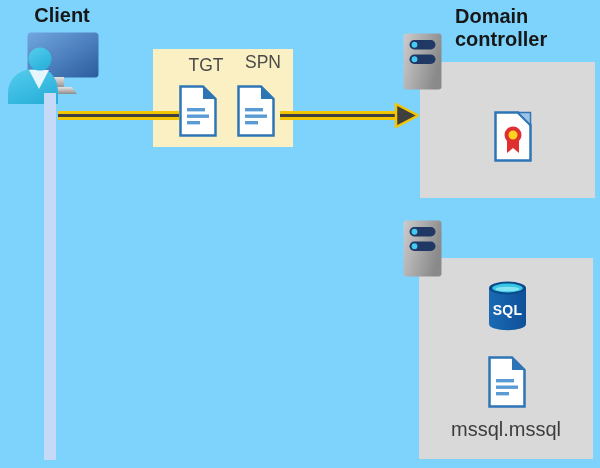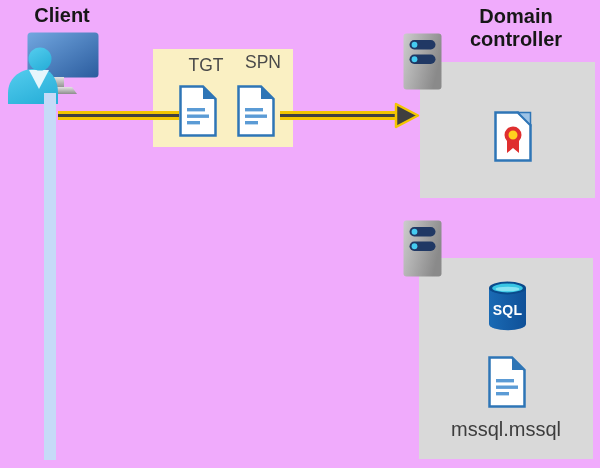--- a/index.html
+++ b/index.html
@@ -1,17 +1,17 @@
 <!DOCTYPE html>
 <html><head>
 <meta charset="utf-8">
 <style>
   html,body{margin:0;padding:0;background:#ffffff;}
   .stage{
-    position:relative;width:600px;height:468px;background:#f0abfc;overflow:hidden;
+    position:relative;width:600px;height:468px;background:#7dd3fc;overflow:hidden;
     font-family:"Liberation Sans", sans-serif;
   }
   .abs{position:absolute;}
   .heading{font-size:20px;font-weight:700;color:#171717;line-height:23px;}
   .sublabel{font-size:17.5px;font-weight:400;color:#4a4a4a;margin-left:8px;}
   .filelabel{font-size:20px;font-weight:400;color:#3d3d3d;text-align:center;}
   .graybox{background:#d9d9d9;}
   .yellowbox{background:#faf0c3;}
   .timeline{background:#c6daf7;}
   .shaft{height:3px;background:#404040;border-top:3px solid #f2c500;border-bottom:3px solid #f2c500;}
@@ -91,21 +91,21 @@
   <div class="abs graybox" style="left:420px;top:62px;width:175px;height:136px;"></div>
 
   <svg class="abs" style="left:403px;top:33px;" width="39" height="57" viewBox="0 0 39 57">
     <rect x="0.5" y="0.5" width="38" height="56" rx="3" fill="url(#gsrv)"></rect>
     <rect x="6.5" y="7" width="26" height="9.5" rx="4.75" fill="#203864"></rect>
     <circle cx="11.5" cy="11.75" r="2.9" fill="#45cbf1"></circle>
     <rect x="6.5" y="21.5" width="26" height="9.5" rx="4.75" fill="#203864"></rect>
     <circle cx="11.5" cy="26.25" r="2.9" fill="#45cbf1"></circle>
   </svg>
 
-  <div class="abs heading" style="left:455px;top:5px;width:122px;text-align:center;">Domain controller</div>
+  <div class="abs heading" style="left:455px;top:5px;width:122px;">Domain controller</div>
 
   <svg class="abs" style="left:494px;top:111px;" width="38" height="51" viewBox="0 0 38 51">
     <path d="M1.5,1.5 H24 L36.5,14 V49.5 H1.5 Z" fill="#ffffff" stroke="#2e75b6" stroke-width="2.5"></path>
     <path d="M24,1.5 L36.5,1.5 L36.5,14 Z" fill="#9dc3e6" stroke="#2e75b6" stroke-width="1.5"></path>
     <path d="M13,29 h12 v13 l-6,-5 l-6,5 Z" fill="#df2f2f"></path>
     <circle cx="19" cy="24" r="6.5" fill="#ffd21e" stroke="#df2f2f" stroke-width="4"></circle>
   </svg>
 
   <div class="abs graybox" style="left:419px;top:258px;width:174px;height:201px;"></div>
 

